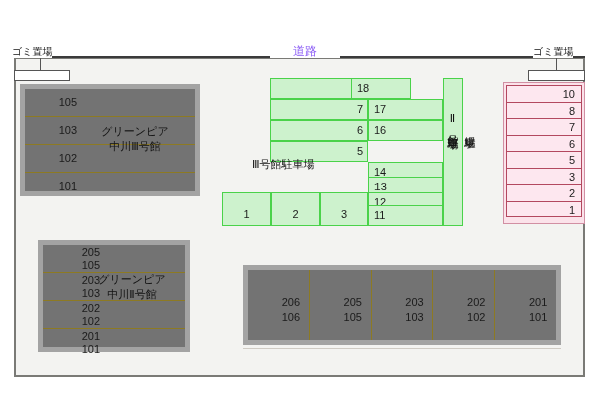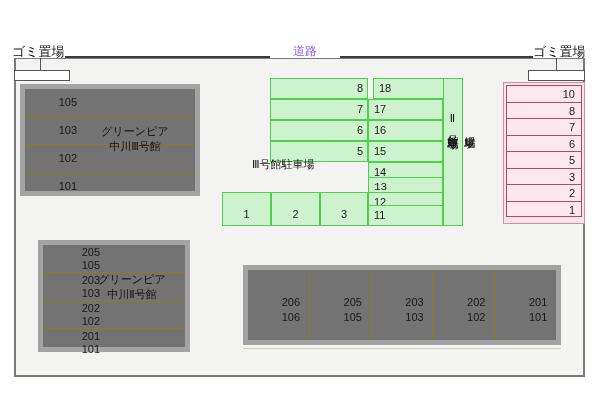--- a/index.html
+++ b/index.html
@@ -45,21 +45,21 @@
     text-align: center;
     font-size: 12px;
     color: #8b5cf6;
     background: #ffffff;
     line-height: 14px;
   }
 
   
   .trash-label {
     position: absolute;
-    font-size: 13px;
+    font-size: 10px;
     color: #111111;
     background: #ffffff;
     line-height: 13px;
     white-space: nowrap;
   }
   .trash-label.left  { left: 12px;  top: 45px; }
   .trash-label.right { left: 533px; top: 45px; }
 
   .trash-box {
     position: absolute;
@@ -320,32 +320,29 @@
   <div class="gcell rt" style="left:270px; top:99px;  width:98px; height:21px;">
       <span>7</span>
     </div>
   <div class="gcell rt" style="left:270px; top:120px; width:98px; height:21px;">
       <span>6</span>
     </div>
   <div class="gcell rt" style="left:270px; top:141px; width:98px; height:21px;">
       <span>5</span>
     </div>
 
-  <div class="gcell lt" style="left:373px; top:78px;  width:75px; height:21px;">
+  <div class="gcell lt" style="left:351px; top:78px;  width:60px; height:21px;">
       <span>18</span>
     </div>
   <div class="gcell lt" style="left:368px; top:99px;  width:75px; height:21px;">
       <span>17</span>
     </div>
   <div class="gcell lt" style="left:368px; top:120px; width:75px; height:21px;">
       <span>16</span>
     </div>
-  <div class="gcell lt" style="left:368px; top:141px; width:75px; height:21px;">
-      <span>15</span>
-    </div>
   <div class="gcell lt" style="left:368px; top:162px; width:75px; height:21px;">
       <span>14</span>
     </div>
   <div class="gcell lt" style="left:368px; top:177px; width:75px; height:21px;font-family:Liberation Mono, monospace;">
       <span>13</span>
     </div>
   <div class="gcell lt" style="left:368px; top:192px; width:75px; height:21px;">
       <span>12</span>
     </div>
   <div class="gcell lt" style="left:368px; top:205px; width:75px; height:21px;">

